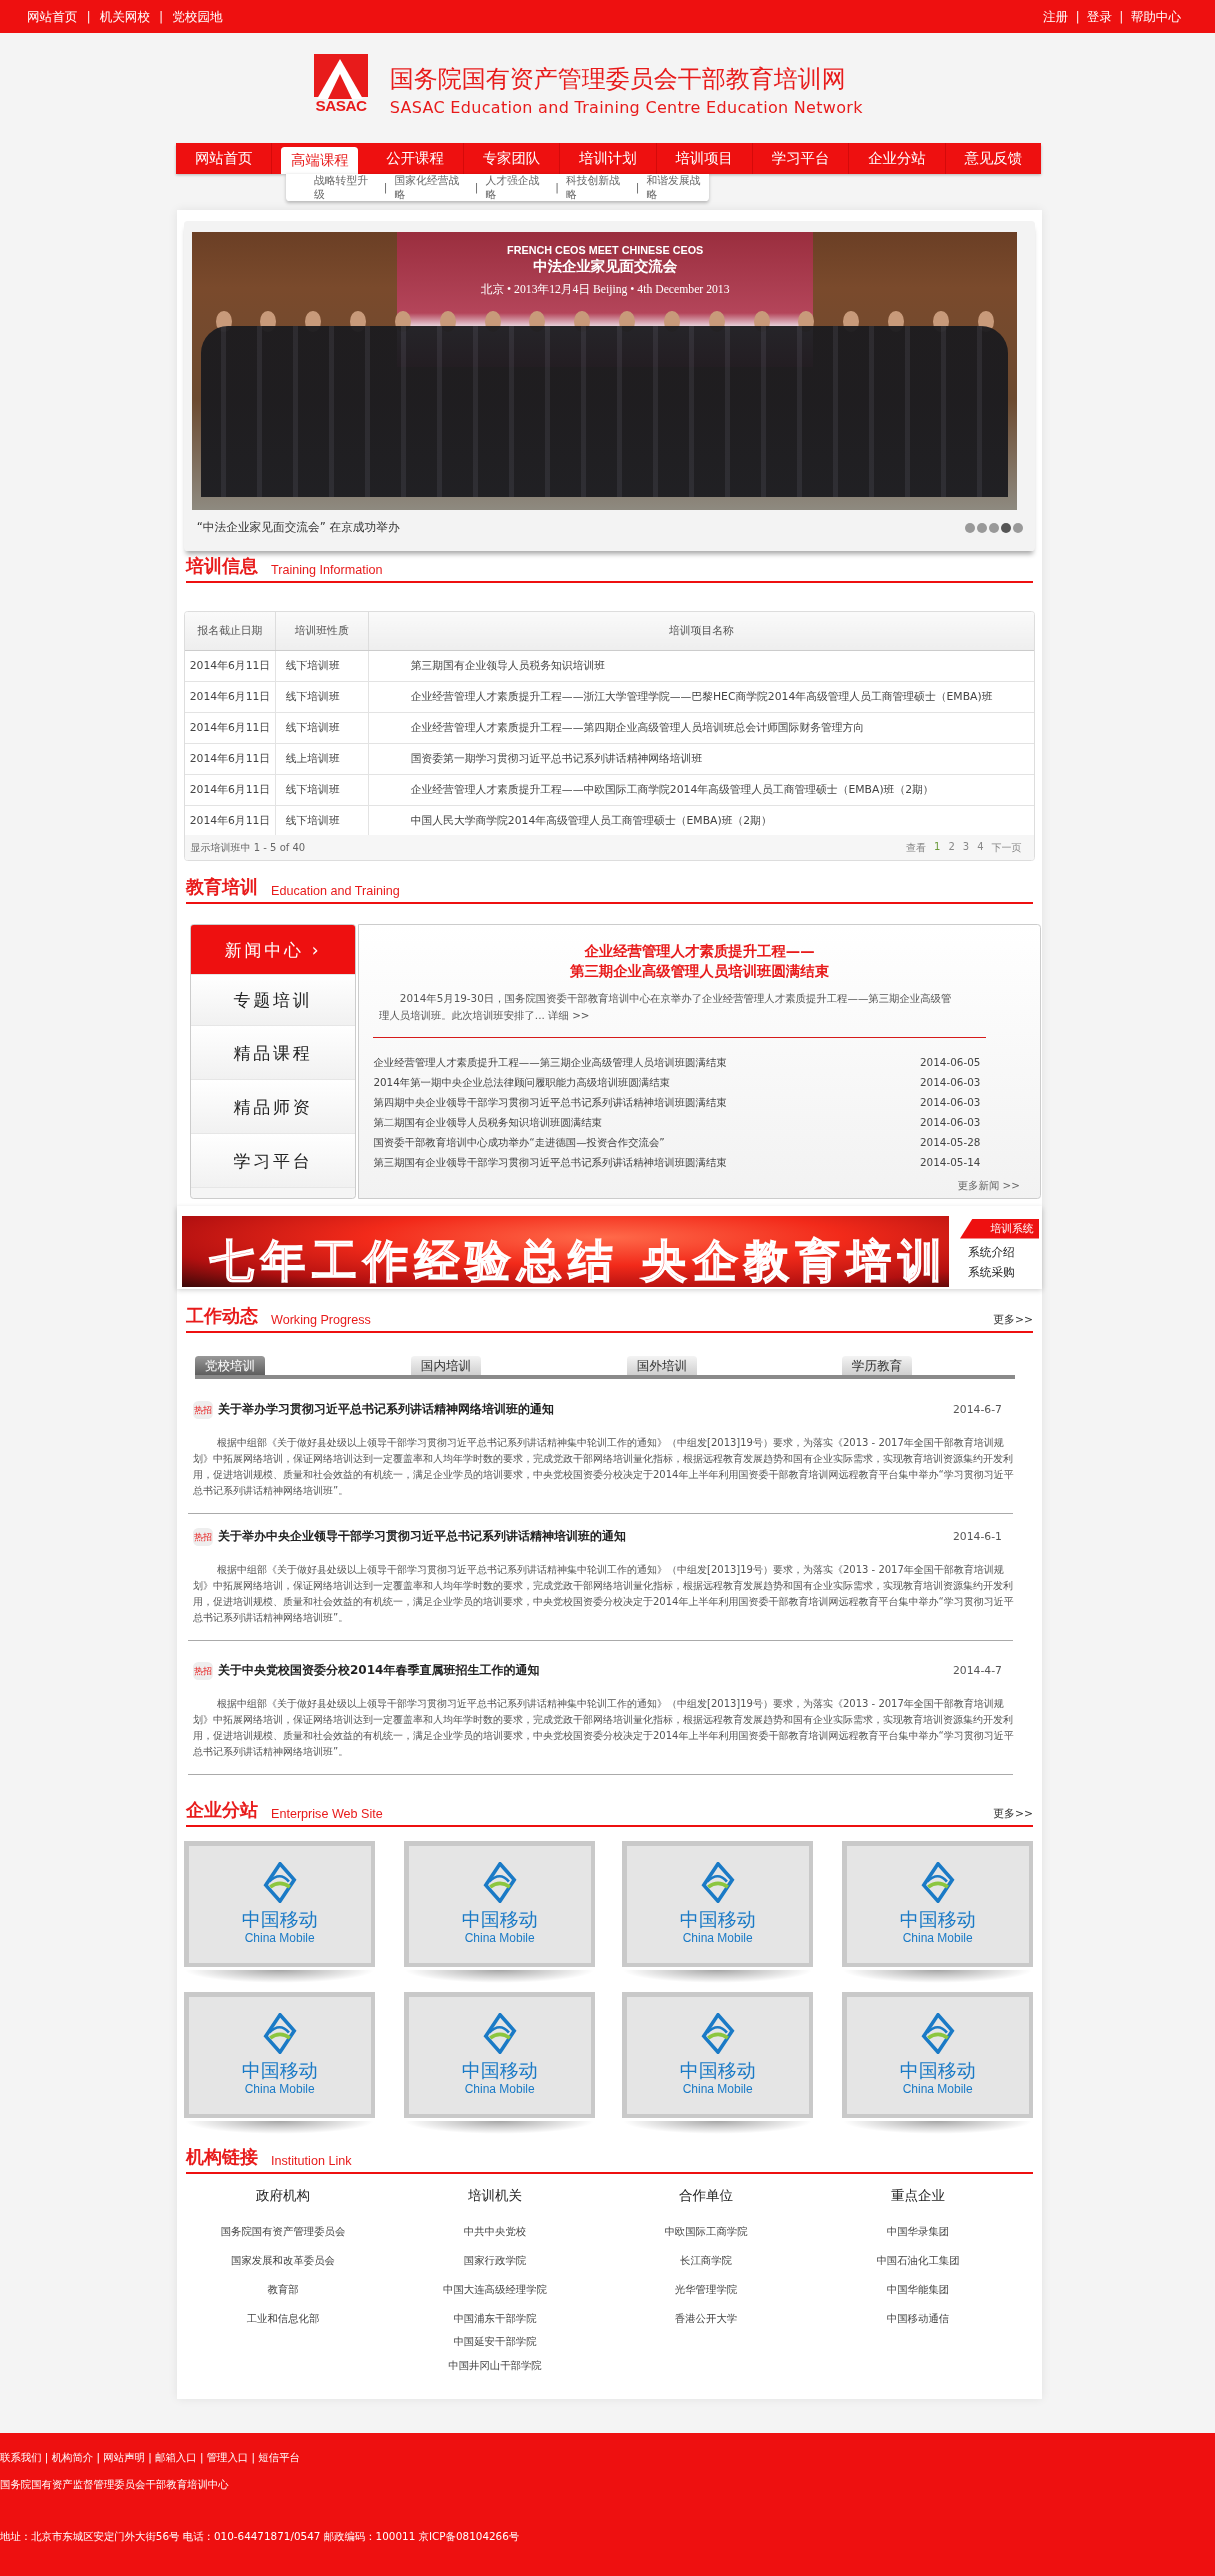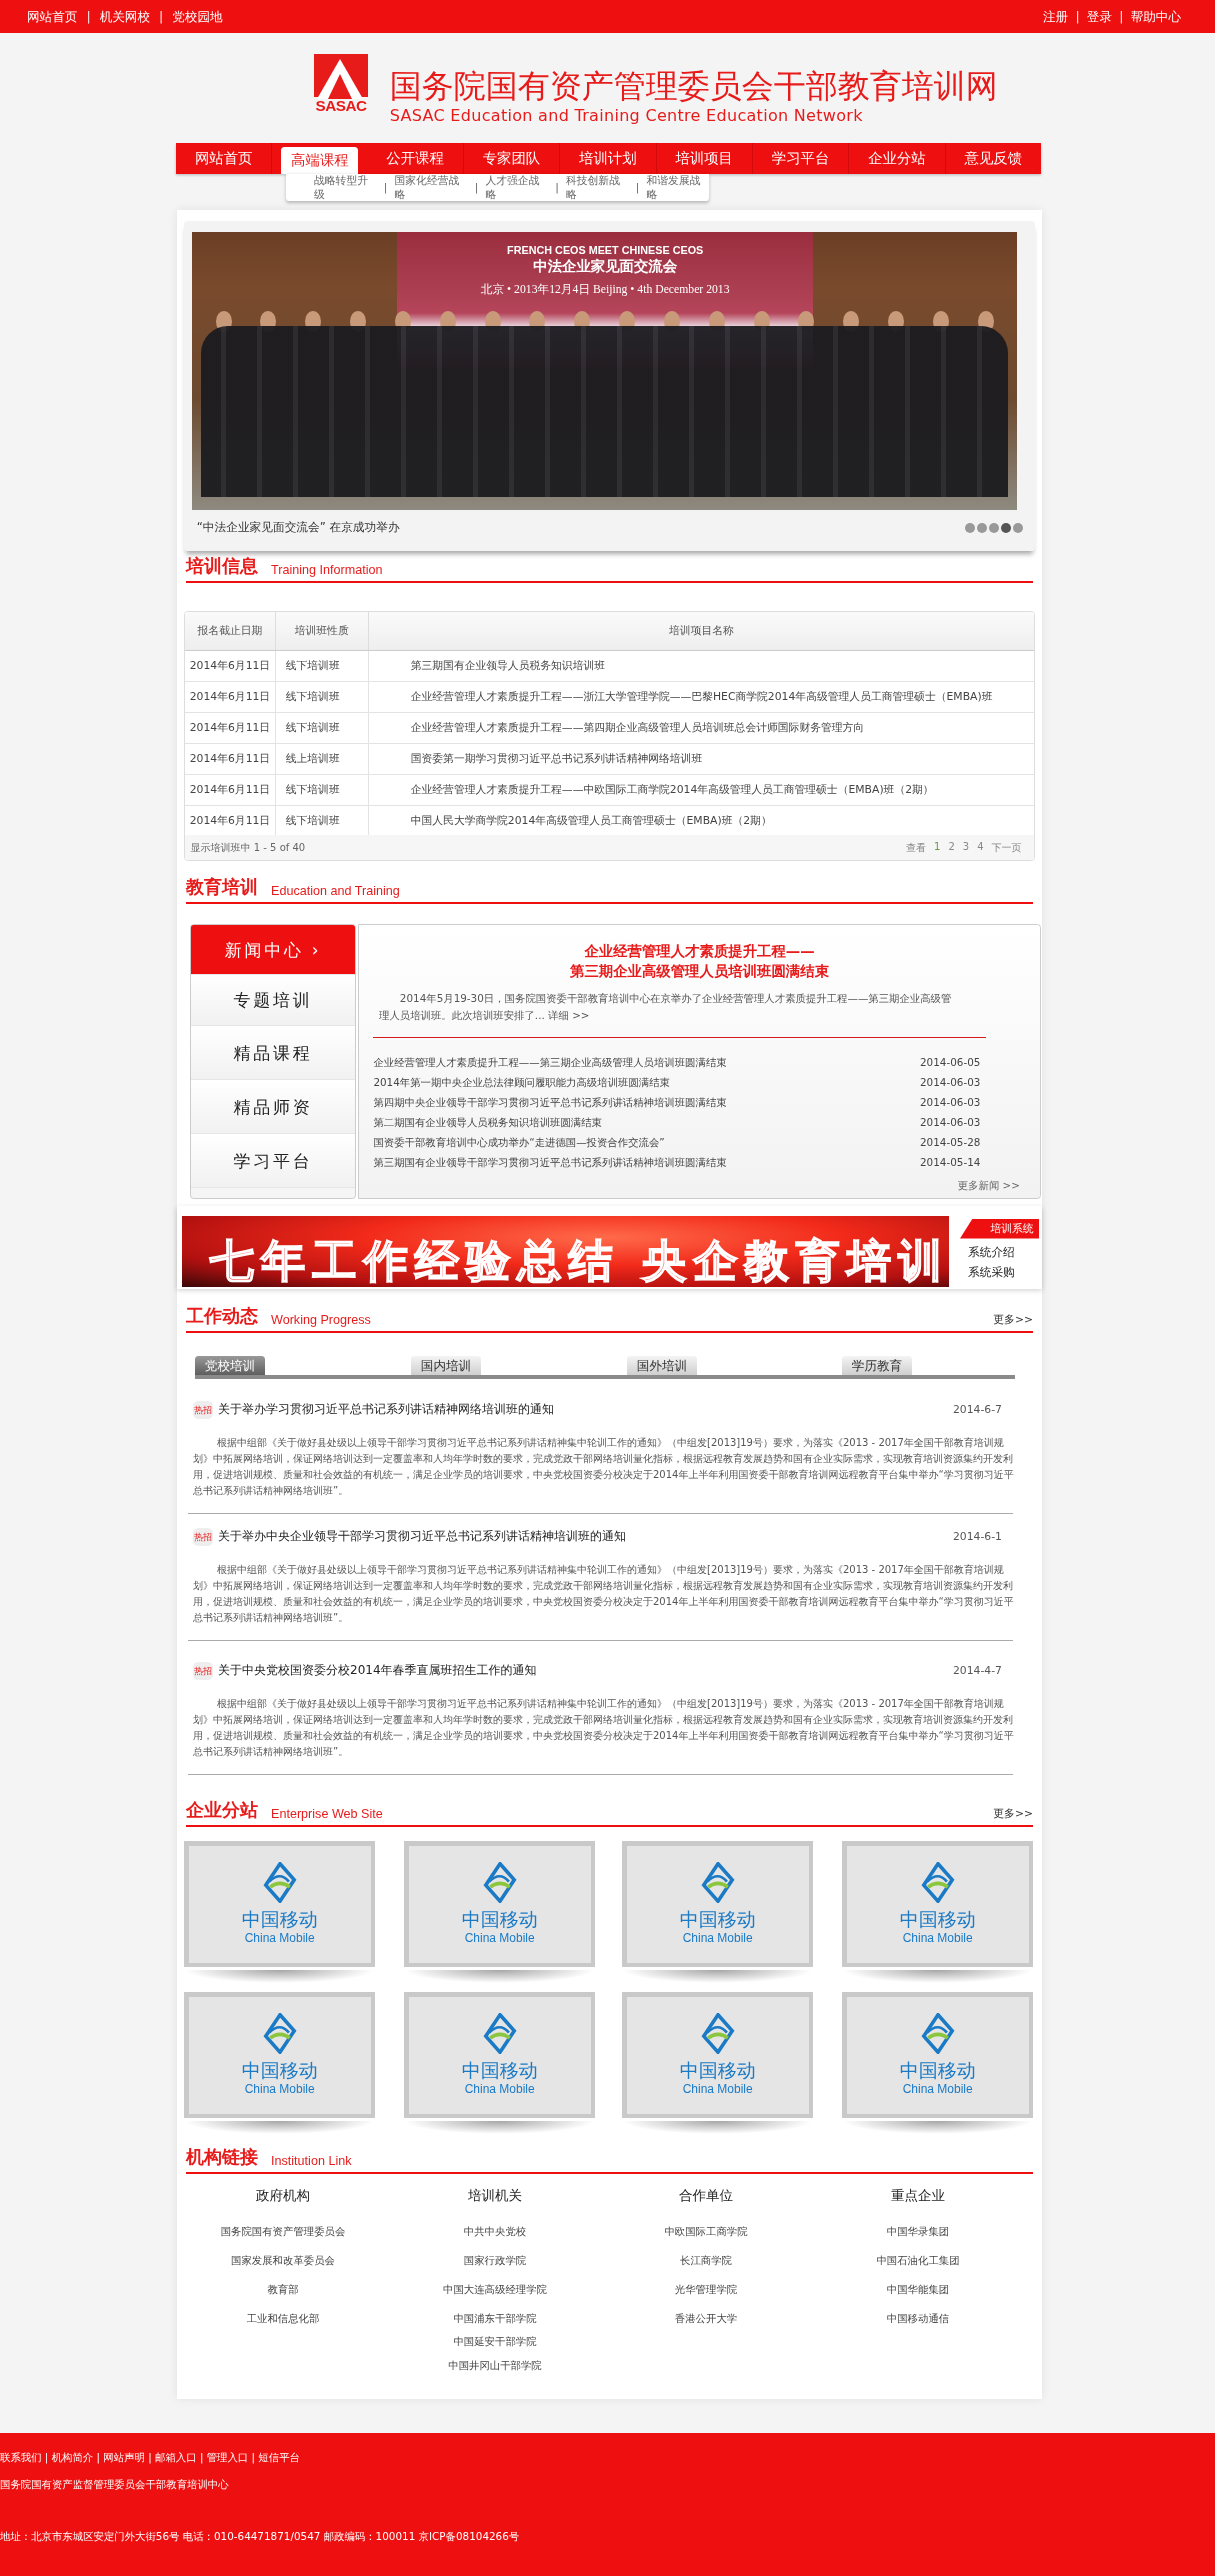--- a/index.html
+++ b/index.html
@@ -8,21 +8,21 @@
 .topbar{position:absolute;left:0;top:0;width:1215px;height:33px;background:#ee1010;color:#fff;font-size:12.6px}
 .topbar .left{position:absolute;left:27px;top:9px;display:flex;gap:9px}
 .topbar .right{position:absolute;right:34px;top:9px;display:flex;gap:7.2px;font-size:12.6px}
 .sep{opacity:.9}
 .logo-wrap{position:absolute;left:303px;top:54px;display:flex;align-items:flex-start;gap:10.8px}
 .logo{width:76px;height:59px;position:relative}
 .logo .sq{position:absolute;left:0;top:0;width:54px;height:43px;background:#e81b1b;left:10.8px}
 .logo .tri{position:absolute;left:14.4px;top:5.4px;width:0;height:0;border-left:23.4px solid transparent;border-right:23.4px solid transparent;border-bottom:40px solid #fff}
 .logo .tri2{position:absolute;left:25px;top:20px;width:0;height:0;border-left:12.6px solid transparent;border-right:12.6px solid transparent;border-bottom:25px solid #e81b1b}
 .logo .txt{position:absolute;left:0;top:43px;width:76px;text-align:center;color:#e81b1b;font-weight:bold;font-size:15.3px;font-family:"Liberation Sans",sans-serif;letter-spacing:-0.5px}
-.site-title{color:#e81b1b;font-size:32px;font-family:"Liberation Sans",sans-serif;line-height:31px;margin-top:17px}
+.site-title{color:#e81b1b;font-size:24px;font-family:"Liberation Sans",sans-serif;line-height:31px;margin-top:9px}
 .site-sub{color:#e81b1b;font-size:16px;font-family:"DejaVu Sans",sans-serif;letter-spacing:0.3px;margin-top:3.6px}
 .nav{position:absolute;left:176px;top:143px;width:865px;height:31px;background:#ee1010;display:flex;box-shadow:0 1.8px 2.7px rgba(0,0,0,.25)}
 .nav .item{flex:1;color:#fff;font-size:14.4px;text-align:center;line-height:31px;border-right:0.9px solid #d40a0a;position:relative}
 .nav .item:last-child{border-right:none}
 .nav .item.active{background:#fff;color:#e81b1b;margin:3.6px 9px 0;line-height:27px;border-radius:3.6px 3.6px 0 0;border-right:none;flex:0 0 77px}
 .subnav{position:absolute;left:286px;top:174px;width:423px;height:27px;background:#fff;border-radius:0 0 3.6px 3.6px;box-shadow:0 1.8px 3.6px rgba(0,0,0,.25);display:flex;align-items:center;padding-left:28px;gap:7.2px;font-size:10.8px;color:#666}
 .container{position:absolute;left:177px;top:210px;width:865px;height:2189px;background:#fff;box-shadow:0 0 9px rgba(0,0,0,.08)}
 .slider{position:absolute;left:7.2px;top:10.8px;width:851px;height:330px;background:#f3f3f3;border-radius:3.6px;box-shadow:0 5.4px 5.4px -2.7px rgba(0,0,0,.35)}
 .photo{position:absolute;left:8px;top:10.8px;width:825px;height:278px;background:linear-gradient(180deg,#6b3f25 0%,#7a4a2c 20%,#6c4a30 60%,#8e8a80 100%);overflow:hidden}
 .photo .screen{position:absolute;left:205px;top:0;width:416px;height:135px;background:linear-gradient(180deg,#9a2e3e 0%,#b4455a 60%,#e8d4dc 70%,#c04a64 100%)}
@@ -69,21 +69,21 @@
 .promo .ban span{position:absolute;left:0;width:100%;top:16px;text-align:right;font-size:44px;color:#ee1010;font-family:"DejaVu Serif",serif;letter-spacing:7.2px;-webkit-text-stroke:1.4px #fff;font-weight:bold}
 .promo .tag{position:absolute;left:783px;top:12.6px;width:79px;height:20px;background:#ee1010;color:#fff;font-size:10.8px;line-height:20px;text-align:right;padding-right:5.4px;clip-path:polygon(12.6px 0,100% 0,100% 100%,0 100%)}
 .promo .l1{position:absolute;left:791px;top:39px;font-size:11.7px;color:#222}
 .promo .l2{position:absolute;left:791px;top:59px;font-size:11.7px;color:#222}
 .tabs{position:absolute;left:18px;top:1144px;width:820px;height:25px}
 .tabs .bar{position:absolute;left:0;bottom:0;width:100%;height:4.5px;background:#8a8a8a}
 .tabs .t{position:absolute;top:1.8px;width:70px;height:19px;border-radius:3.6px 3.6px 0 0;background:linear-gradient(#f4f4f4,#cfcfcf);text-align:center;line-height:19px;font-size:12.6px;color:#333}
 .tabs .t.active{background:linear-gradient(#999,#5e5e5e);color:#fff}
 .news{position:absolute;left:16px;width:825px}
 .news .badge{position:absolute;left:0;top:0;width:20px;height:18px;border-radius:5.4px;background:#eee;color:#e81b1b;font-size:9px;line-height:18px;text-align:center}
-.news .title{position:absolute;left:25px;top:0;font-size:12px;font-weight:normal;color:#222}
+.news .title{position:absolute;left:25px;top:0;font-size:12px;font-weight:bold;color:#222}
 .news .date{position:absolute;right:16px;top:1.8px;font-size:10.8px;color:#555}
 .news .body{position:absolute;left:0;top:34px;width:824px;font-size:10px;color:#555;line-height:16px;text-indent:2.4em}
 .news .hr{position:absolute;left:-5.4px;top:112px;width:825px;border-top:1.8px solid #aaa}
 .ent{position:absolute;left:7.2px;top:1631px;width:851px}
 .card{position:absolute;width:191px;height:126px;background:#c9c9c9;padding:4.5px}
 .card .in{width:100%;height:100%;background:#e5e5e5;position:relative}
 .card .shadow{position:absolute;left:0;top:129px;width:191px;height:12.6px;background:radial-gradient(ellipse at 50% 0,rgba(0,0,0,.35) 0%,rgba(0,0,0,0) 70%)}
 .cm-logo{position:absolute;left:50%;top:16px;margin-left:-18px;width:36px;height:41px}
 .cm-cn{position:absolute;left:0;width:100%;top:61px;text-align:center;color:#1a7ac6;font-size:19px}
 .cm-en{position:absolute;left:0;width:100%;top:85px;text-align:center;color:#1a7ac6;font-size:12px;font-family:"Liberation Sans",sans-serif}

